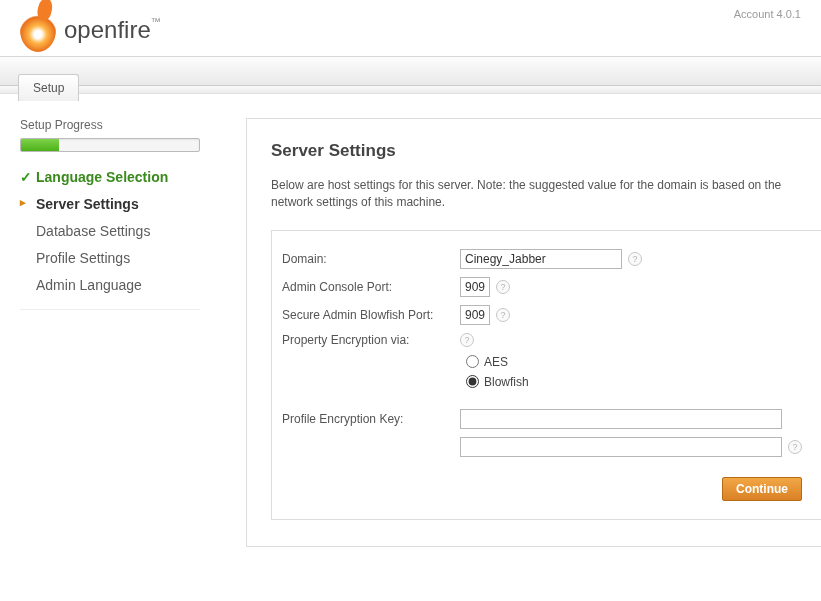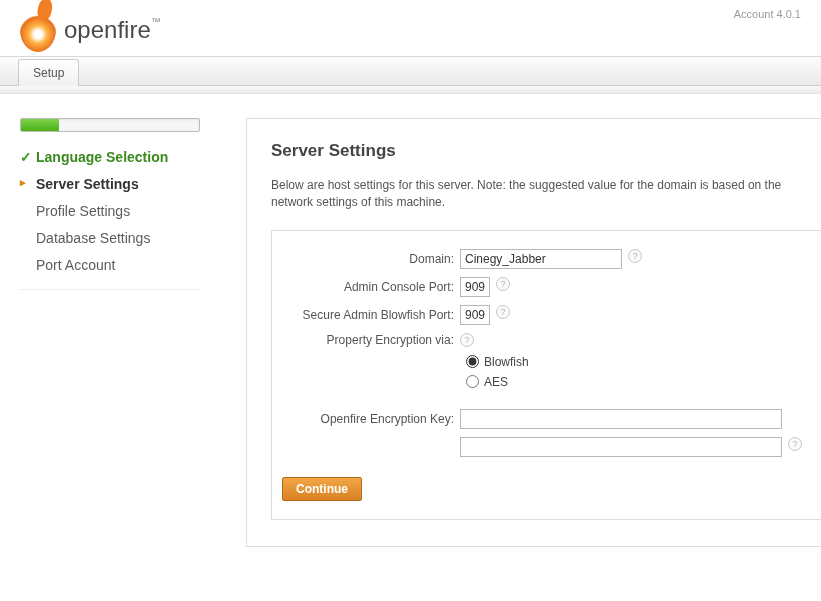--- a/index.html
+++ b/index.html
@@ -6,51 +6,51 @@
   body { font-family: Arial, Helvetica, sans-serif; font-size:12px; color:#555; background:#fff; }
   .page { width:821px; height:601px; position:relative; }
   .top-header { height:56px; position:relative; padding:8px 20px 0 20px; }
   .logo-wrap { display:flex; align-items:center; gap:8px; }
   .flame { width:36px; height:44px; background: radial-gradient(circle at 50% 60%, #fff 12%, #ffb547 28%, #e86f1a 55%, transparent 60%); border-radius:50% 50% 50% 50%; position:relative; }
   .flame::before { content:""; position:absolute; top:-10px; right:4px; width:14px; height:22px; background:#f27d24; border-radius:50% 60% 40% 50%; transform:rotate(15deg); }
   .product-name { font-size:24px; color:#4a4a4a; font-weight:500; }
   .product-name .tm { font-size:10px; vertical-align:top; color:#888; }
   .version-label { position:absolute; top:8px; right:20px; font-size:11px; color:#9a9a9a; }
   .tabbar { height:30px; background: linear-gradient(#fdfdfd,#e9e9e9); border-top:1px solid #d8d8d8; border-bottom:1px solid #ccc; display:flex; align-items:flex-end; padding-left:18px; }
-  .tab { padding:6px 14px 6px 14px; border:1px solid #ccc; border-bottom:none; background:linear-gradient(#fff,#f0f0f0); border-radius:3px 3px 0 0; font-size:12px; color:#555; position:relative; top:1px; }
+  .tab { padding:6px 14px 6px 14px; border:1px solid #ccc; border-bottom:none; background:linear-gradient(#fff,#f0f0f0); border-radius:3px 3px 0 0; font-size:12px; color:#555; position:relative; top:16px; }
   .divider-band { height:8px; background:linear-gradient(#f9f9f9,#ececec); border-bottom:1px solid #e2e2e2; }
   .body-area { display:flex; padding:24px 20px 0 20px; gap:46px; }
   .sidebar { width:190px; }
   .sp-title { font-size:12px; color:#666; margin-bottom:6px; }
   .progress-outer { width:180px; height:14px; border:1px solid #bbb; border-radius:2px; background:#f5f5f5; box-shadow: inset 0 1px 2px rgba(0,0,0,.08); overflow:hidden; margin-bottom:12px; }
   .progress-inner { height:100%; width:38px; background:linear-gradient(#7fd24a,#4bb118); }
   .step-list { list-style:none; }
   .step-list li { padding:5px 0 5px 16px; font-size:14px; color:#4a4a4a; position:relative; border-bottom:1px solid transparent; }
   .step-list li.done::before { content:"✓"; position:absolute; left:0; top:5px; color:#3a9a1f; font-weight:bold; }
   .step-list li.done { color:#3a8a1d; font-weight:bold; }
   .step-list li.current::before { content:"▸"; position:absolute; left:0; top:5px; color:#d98710; font-size:11px; }
   .step-list li.current { font-weight:bold; color:#333; }
   .step-list li.pending { color:#5c5c5c; }
   .sidebar-box { border-bottom:1px solid #eee; padding-bottom:10px; }
   
   .content-panel { flex:1; border:1px solid #ddd; background:#fff; padding:22px 24px 26px 24px; margin-right:6px; }
   .panel-title { font-size:17px; font-weight:bold; color:#444; margin-bottom:16px; }
   .panel-desc { font-size:12px; color:#555; line-height:1.45; margin-bottom:18px; }
   .form-box { border:1px solid #ddd; padding:18px 20px 18px 10px; }
   .form-row { display:flex; align-items:center; margin-bottom:8px; }
-  .form-row .lbl { width:178px; text-align:right; padding-right:6px; color:#555; }
-  .form-row .ctrl { display:flex; align-items:flex-start; gap:6px; }
+  .form-row .lbl { width:178px; text-align:left; padding-right:6px; color:#555; }
+  .form-row .ctrl { display:flex; align-items:center; gap:6px; }
   input[type=text] { border:1px solid #b7b7b7; padding:2px 4px; font-size:12px; color:#333; background:#fff; }
   input[type=text].w-big { width:162px; }
   input[type=text].w-small { width:30px; }
   input[type=text].w-wide { width:322px; }
   .help-icon { display:inline-flex; width:14px; height:14px; border:1px solid #c6c6c6; border-radius:50%; color:#b5b5b5; font-size:9px; align-items:center; justify-content:center; background:#fafafa; cursor:default; }
   .radio-row { display:flex; align-items:center; margin:6px 0 6px 184px; gap:5px; color:#444; }
   input[type=radio]{ accent-color:#333; }
-  .btn-row { margin-top:20px; }
+  .btn-row { text-align:right; margin-top:20px; }
   .btn-continue { display:inline-block; padding:4px 13px; font-size:12px; color:#fff; font-weight:bold; background:linear-gradient(#f2a745,#d98125); border:1px solid #b86b16; border-radius:2px; cursor:pointer; }
   .gap-block { height:14px; }
 </style>
 </head>
 <body>
 <div class="page">
 
   <div class="top-header">
     <div class="logo-wrap">
       <div class="flame"></div>
@@ -60,29 +60,30 @@
   </div>
 
   <div class="tabbar">
     <div class="tab">Setup</div>
   </div>
   <div class="divider-band"></div>
 
   <div class="body-area">
     <div class="sidebar">
       <div class="sidebar-box">
+        <div class="sp-title">Setup Progress</div>
         <div class="progress-outer">
           <div class="progress-inner"></div>
         </div>
         <ul class="step-list">
           <li class="done">Language Selection</li>
           <li class="current">Server Settings</li>
+          <li class="pending">Database Settings</li>
           <li class="pending">Profile Settings</li>
-          <li class="pending">Database Settings</li>
-          <li class="pending">Port Account</li>
+          <li class="pending">Admin Language</li>
         </ul>
       </div>
     </div>
 
     <div class="content-panel">
       <div class="panel-title">Server Settings</div>
       <div class="panel-desc">Below are host settings for this server. Note: the suggested value for the domain is based on the network settings of this machine.</div>
 
       <div class="form-box">
 
@@ -111,32 +112,32 @@
         </div>
 
         <div class="form-row">
           <div class="lbl">Property Encryption via:</div>
           <div class="ctrl">
             <span class="help-icon">?</span>
           </div>
         </div>
 
         <div class="radio-row">
+          <input type="radio" name="enc" style="">
+          <span>AES</span>
+        </div>
+        <div class="radio-row">
           <input type="radio" name="enc" checked="" style="">
           <span>Blowfish</span>
-        </div>
-        <div class="radio-row">
-          <input type="radio" name="enc" style="">
-          <span>AES</span>
         </div>
 
         <div class="gap-block"></div>
 
         <div class="form-row">
-          <div class="lbl">Openfire Encryption Key:</div>
+          <div class="lbl">Profile Encryption Key:</div>
           <div class="ctrl">
             <input type="text" class="w-wide" value="" style="">
           </div>
         </div>
         <div class="form-row">
           <div class="lbl"></div>
           <div class="ctrl">
             <input type="text" class="w-wide" value="" style="">
             <span class="help-icon">?</span>
           </div>

